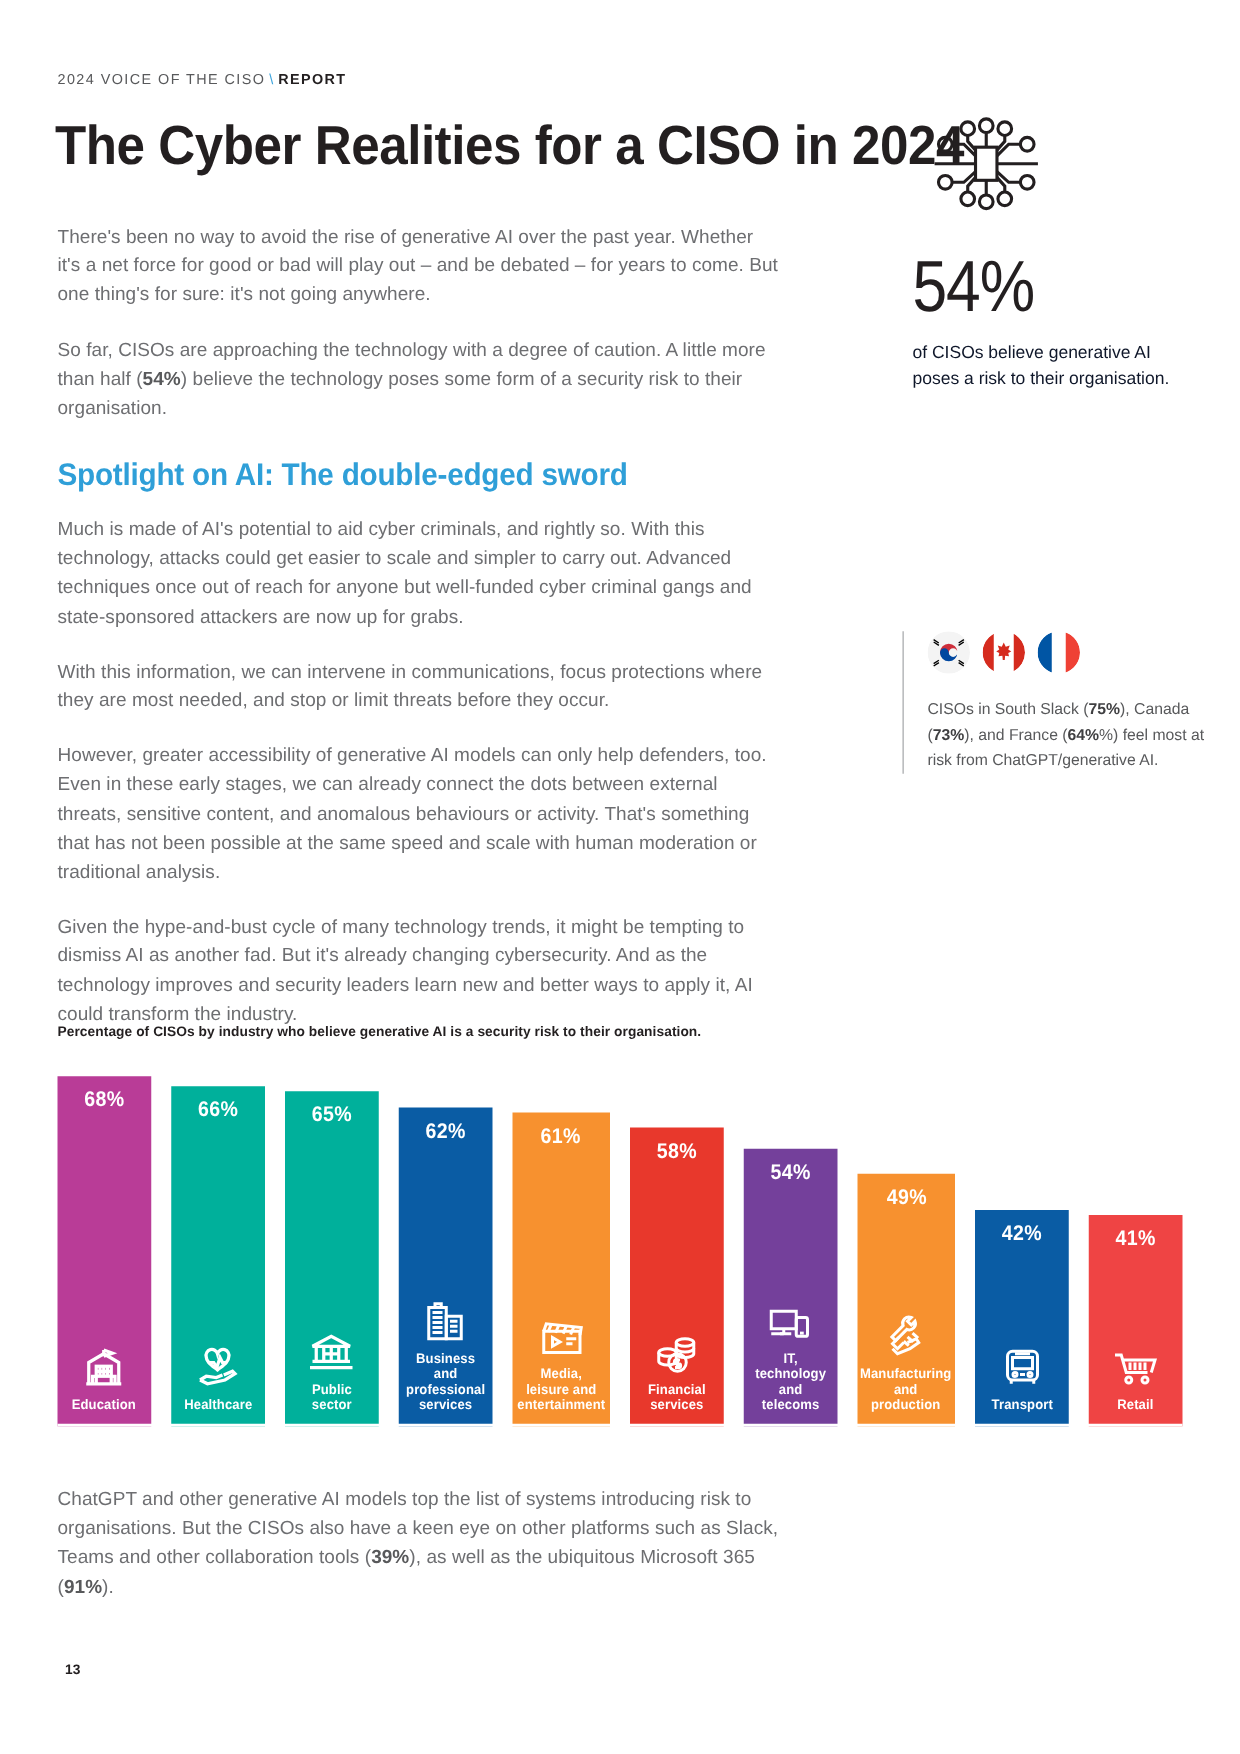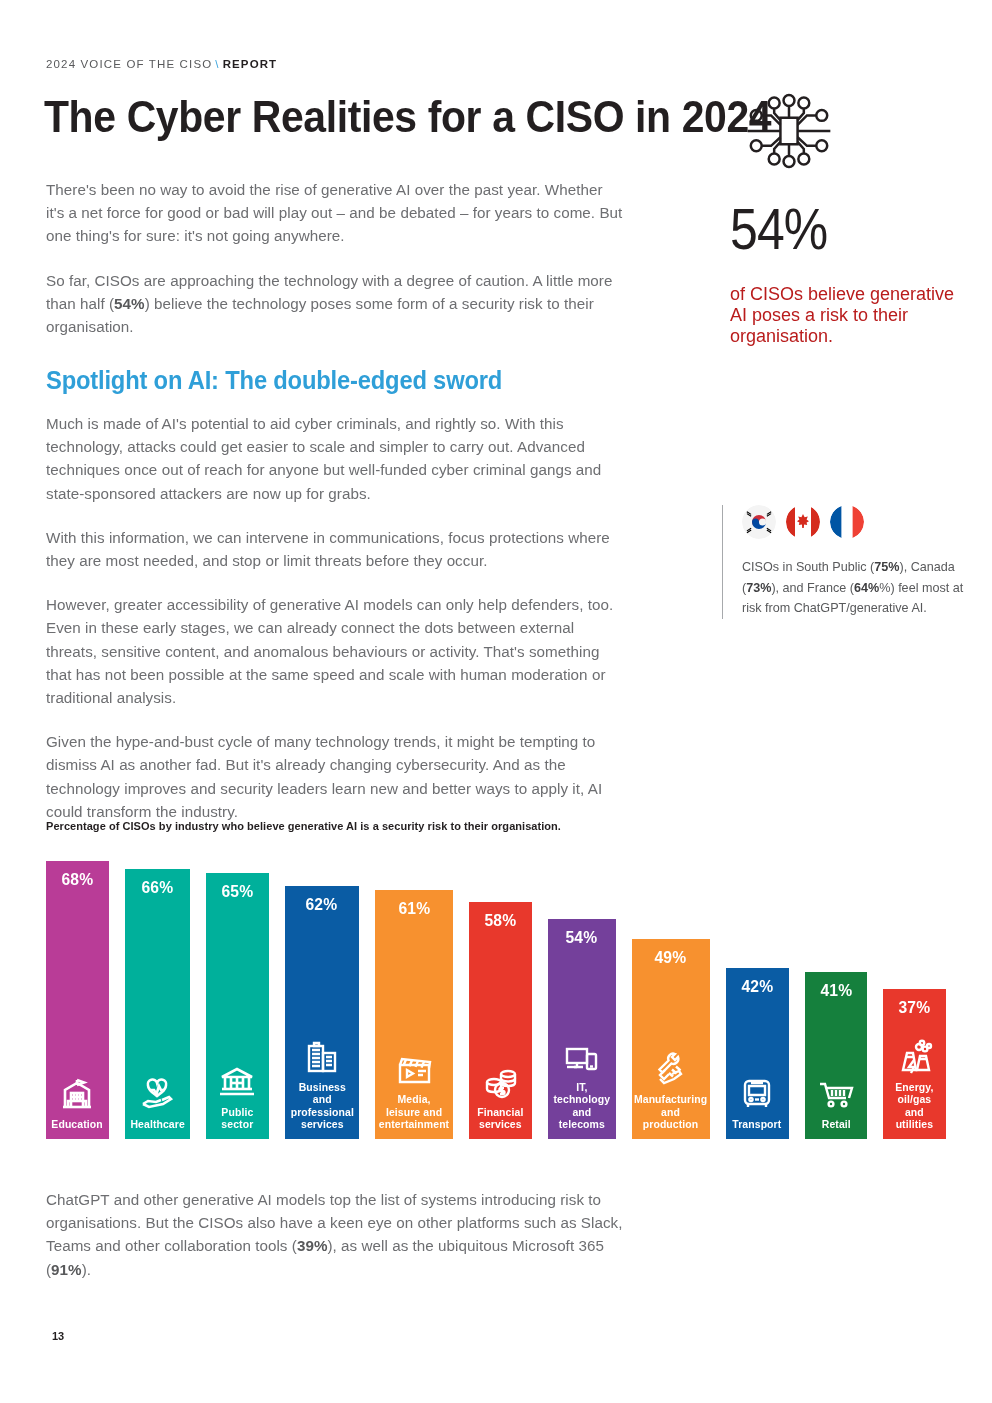--- a/index.html
+++ b/index.html
@@ -45,21 +45,21 @@
   
   .stat-ai{position:absolute;left:730px;top:92px;width:230px;}
   .stat-ai .icon{width:118px;height:78px;}
   .big-num{
     font-family:"Liberation Sans Narrow","Liberation Sans", sans-serif;
     font-size:58px;line-height:58px;font-weight:400;color:#231f20;
     margin-top:26px;letter-spacing:-1px;
     transform:scaleX(0.86);transform-origin:left center;
   }
   .stat-ai .caption{
-    margin-top:26px;font-size:18px;line-height:21px;color:#b91c1c;
+    margin-top:12px;font-size:14px;line-height:21px;color:#0f172a;
   }
 
   .stat-flags{
     position:absolute;left:722px;top:505px;width:238px;
     border-left:1.5px solid #a7a9ac;padding-left:19px;
   }
   .flag-row{display:flex;gap:10px;align-items:center;height:34px;}
   .flag{width:34px;height:34px;border-radius:50%;overflow:hidden;position:relative;}
   .stat-flags .caption{
     margin-top:18px;font-size:12.6px;line-height:20.5px;color:#58595b;
@@ -192,21 +192,21 @@
         </svg>
       </span>
       <span class="flag">
         <svg viewBox="0 0 34 34" width="34" height="34">
           <circle cx="17" cy="17" r="17" fill="#ffffff"></circle>
           <path d="M0 17A17 17 0 0 1 11.4 1V33A17 17 0 0 1 0 17z" fill="#0055a4"></path>
           <path d="M34 17A17 17 0 0 0 22.6 1v32A17 17 0 0 0 34 17z" fill="#ef4135"></path>
         </svg>
       </span>
     </div>
-    <div class="caption"><span>CISOs in South Public (</span><b>75%</b><span>), Canada (</span><b>73%</b><span>), and France (</span><b>64%</b><span>%) feel most at risk from ChatGPT/generative AI.</span></div>
+    <div class="caption"><span>CISOs in South Slack (</span><b>75%</b><span>), Canada (</span><b>73%</b><span>), and France (</span><b>64%</b><span>%) feel most at risk from ChatGPT/generative AI.</span></div>
   </div>
 
   <div class="chart-caption">Percentage of CISOs by industry who believe generative AI is a security risk to their organisation.</div>
   <div class="chart" id="chart">
       <div class="bar" style="height: 280px; width: 78.1818px; background: rgb(185, 60, 151);">
         <div class="pct">68%</div>
         <div class="spacer"></div>
         <svg viewBox="0 0 40 40" class="bicon">
           <g fill="none" stroke="#fff" stroke-width="2.6">
             <path d="M20 7v5"></path>
@@ -327,51 +327,34 @@
             <path d="M12 13h16v9H12z"></path>
             <path d="M14 10h12"></path>
             <circle cx="14" cy="26.5" r="1.6"></circle>
             <circle cx="26" cy="26.5" r="1.6"></circle>
             <path d="M18 26.5h4"></path>
             <path d="M11 31v3M29 31v3"></path>
           </g>
         </svg>
         <div class="blabel">Transport</div>
       </div>
-      <div class="bar" style="height: 169px; width: 78.1818px; background: #15803d;">
+      <div class="bar" style="height: 169px; width: 78.1818px; background: #ef4444;">
         <div class="pct">41%</div>
         <div class="spacer"></div>
         <svg viewBox="0 0 40 40" class="bicon">
           <g fill="none" stroke="#fff" stroke-width="2.4">
             <path d="M4 11h5l4 14h17"></path>
             <path d="M10 15h26l-3 10"></path>
             <path d="M16 17v6M20 17v6M24 17v6M28 17v6"></path>
             <circle cx="15" cy="31" r="2.4"></circle>
             <circle cx="28" cy="31" r="2.4"></circle>
           </g>
         </svg>
         <div class="blabel">Retail</div>
       </div>
-      <div class="bar" style="height: 152px; width: 78.1818px; background: rgb(232, 56, 44);">
-        <div class="pct">37%</div>
-        <div class="spacer"></div>
-        <svg viewBox="0 0 40 40" class="bicon">
-          <g fill="none" stroke="#fff" stroke-width="2.4">
-            <path d="M8 34l4-17h6l3 17z"></path>
-            <path d="M22 34l3-14h6l3 14z"></path>
-            <path d="M11 21h7M24.5 23h7"></path>
-            <path d="M19 24l-5 7h5l-3 6"></path>
-            <circle cx="24" cy="11" r="3"></circle>
-            <circle cx="30" cy="13" r="2.4"></circle>
-            <circle cx="34" cy="10" r="2"></circle>
-            <circle cx="27" cy="7" r="2.2"></circle>
-          </g>
-        </svg>
-        <div class="blabel">Energy, oil/gas and utilities</div>
-      </div>
     </div>
 
   <div class="closing">
     <p class="body"><span>ChatGPT and other generative AI models top the list of systems introducing risk to organisations. But the CISOs also have a keen eye on other platforms such as Slack, Teams and other collaboration tools (</span><b>39%</b><span>), as well as the ubiquitous Microsoft 365 (</span><b>91%</b><span>).</span></p>
   </div>
 
   <div class="pageno">13</div>
 </div>
 
 </body></html>

